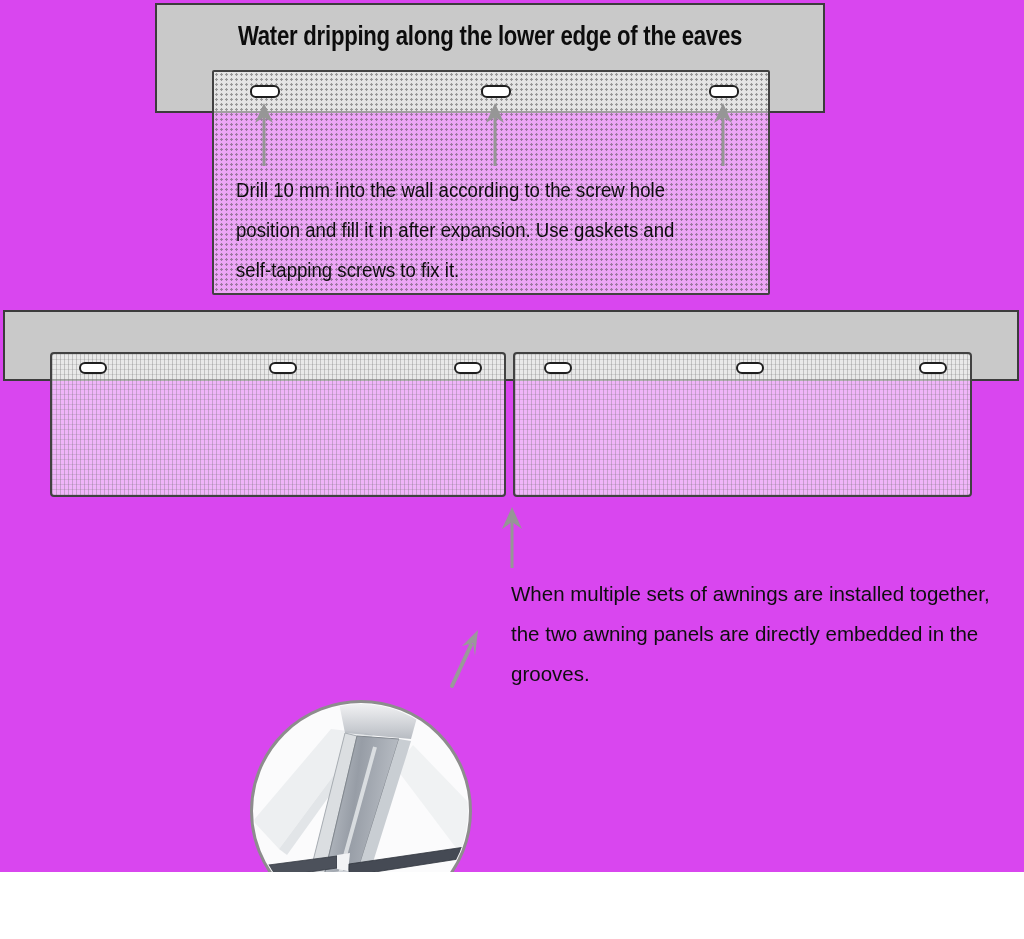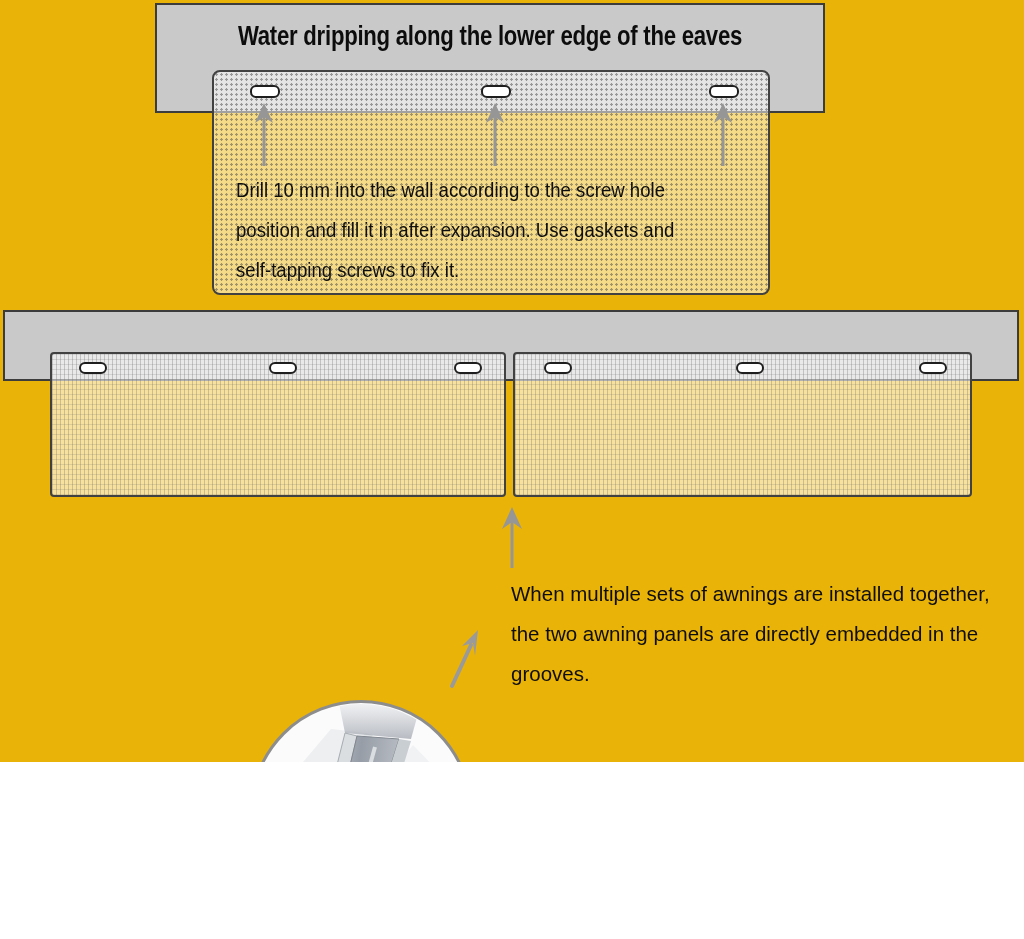--- a/index.html
+++ b/index.html
@@ -4,43 +4,43 @@
 <style>
   :root{
     --eave-fill:#c9c9c9;
     --outline:#3c3c3c;
     --arrow:#969696;
     --text:#101010;
     --circle-ring:#8d8d8d;
   }
   html,body{margin:0;padding:0;background:#ffffff;}
   .stage{
-    position:relative;width:1024px;height:762px;overflow:hidden;
-    background:#eab308;
+    position:relative;width:1024px;height:872px;overflow:hidden;
+    background:#d946ef;
     font-family:"Liberation Sans","DejaVu Sans",sans-serif;
     color:var(--text);
   }
   
   .board{
     position:absolute;background:var(--eave-fill);
     border:2px solid var(--outline);box-sizing:border-box;
     z-index:1;
   }
   .board-top{left:155px;top:3px;width:670px;height:110px;}
   .board-wall{left:3px;top:310px;width:1016px;height:71px;}
   .title{
     position:absolute;left:0;right:0;top:16px;text-align:center;
     font-size:27px;font-weight:bold;white-space:nowrap;
     transform:scaleX(0.82);transform-origin:50% 0;
     letter-spacing:-0.3px;color:#0c0c0c;
   }
   
   .mount-strip{
     position:absolute;left:212px;top:70px;width:558px;height:225px;
-    box-sizing:border-box;border:2px solid #414141;border-radius:8px;
+    box-sizing:border-box;border:2px solid #414141;border-radius:2px;
     background-color:rgba(255,255,255,0.52);
     background-image:radial-gradient(circle,rgba(75,75,75,0.5) 1px,rgba(0,0,0,0) 1.45px);
     background-size:5px 5px;
     z-index:2;
   }
   
   .awning{
     position:absolute;top:352px;height:145px;
     box-sizing:border-box;border:2px solid #414141;border-radius:4px;
     background-color:rgba(255,255,255,0.6);

